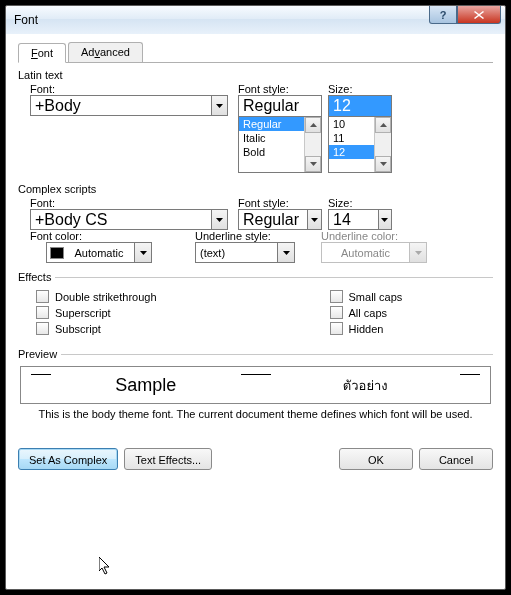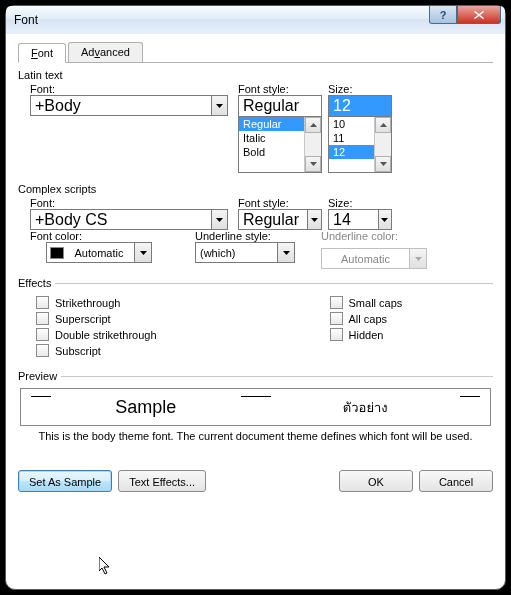--- a/index.html
+++ b/index.html
@@ -1,17 +1,17 @@
 <!DOCTYPE html>
 <html><head>
 <meta charset="utf-8">
 <style>
 * { box-sizing: border-box; font-family: 'Segoe UI', Tahoma, sans-serif; font-size: 11px; }
 body { margin: 0; background: #000; width: 511px; height: 595px; overflow: hidden; }
-.window { position: absolute; left: 5px; top: 5px; width: 501px; height: 585px; border: 1px solid #5a5a5a; border-radius: 10px; background: #fff; box-shadow: 0 0 8px rgba(0,0,0,0.5); }
+.window { position: absolute; left: 5px; top: 5px; width: 501px; height: 585px; border: 1px solid #5a5a5a; border-radius: 2px; background: #fff; box-shadow: 0 0 8px rgba(0,0,0,0.5); }
 .titlebar { height: 28px; background: linear-gradient(#f7fbff, #e1ecf7 45%, #d5e4f3 46%, #e8f1fa); border-radius: 5px 5px 0 0; display: flex; align-items: center; padding-left: 8px; position: relative; }
 .titlebar-title { color: #000; font-size: 12px; }
 .winbtns { position: absolute; right: 4px; top: 0; display: flex; }
 .winbtn { width: 28px; height: 18px; border: 1px solid #4a6a8a; border-top: none; display: flex; align-items: center; justify-content: center; color: #fff; font-weight: bold; font-size: 11px; }
 .winbtn.help { border-radius: 0 0 0 3px; background: linear-gradient(#d8e6f5,#a8c4e0); color: #2a4a6a; }
 .winbtn.close { border-radius: 0 0 3px 0; background: linear-gradient(#e9a6a0,#c83420); width: 44px; }
 .content { padding: 8px 12px 12px; }
 .tabs { display: flex; border-bottom: 1px solid #b0b0b0; margin-bottom: 6px; }
 .tab { padding: 3px 12px; border: 1px solid #b0b0b0; border-bottom: none; background: #f0f0f0; border-radius: 3px 3px 0 0; margin-right: 2px; position: relative; cursor: pointer; }
 .tab.active { background: #fff; top: 1px; border-bottom: 1px solid #fff; }
@@ -37,21 +37,21 @@
 .chk { width: 13px; height: 13px; border: 1px solid #8a8a8a; background: linear-gradient(#fff,#e8e8e8); }
 .preview-box { border: 1px solid #888; height: 38px; margin: 6px 2px 4px; display: flex; align-items: center; }
 .preview-box .cell { flex: 1; text-align: center; position: relative; }
 .preview-box .line { position: absolute; bottom: 10px; left: 10px; right: 10px; border-bottom: 1px solid #000; }
 .desc { text-align: center; margin: 4px 0 10px; }
 .btnbar { display: flex; gap: 6px; margin-top: 18px; align-items: center; }
 .btn { border: 1px solid #8a8a8a; background: linear-gradient(#f8f8f8,#e4e4e4); padding: 3px 10px; border-radius: 3px; cursor: pointer; min-width: 70px; text-align: center; }
 .btn.default { height: 22px; line-height: 16px; }
 .btn.hover { border-color: #3c7fb1; box-shadow: inset 0 0 0 1px #a7d9f5; background: linear-gradient(#eaf6fd,#d7effc 49%, #bee6fd 50%, #a7d9f5); }
 .spacer { flex: 1; }
-.disabled { color: #888; gap: 6px; }
+.disabled { color: #888; }
 .cursor { position: absolute; pointer-events: none; }
 </style>
 </head>
 <body>
 
 <div class="window">
   <div class="titlebar">
     <span class="titlebar-title">Font</span>
     <div class="winbtns">
       <div class="winbtn help">?</div>
@@ -175,21 +175,21 @@
           <div class="arrow">
               <svg width="7" height="4">
                 <path d="M0 0 L7 0 L3.5 4 Z" fill="#000"></path>
               </svg>
             </div>
         </div>
       </div>
       <div class="col" style="width:100px;margin-left:36px">
         <span><span class="u">U</span>nderline style:</span>
         <div class="combo">
-          <span style="flex:1;padding-left:4px">(which)</span>
+          <span style="flex:1;padding-left:4px">(text)</span>
           <div class="arrow">
               <svg width="7" height="4">
                 <path d="M0 0 L7 0 L3.5 4 Z" fill="#000"></path>
               </svg>
             </div>
         </div>
       </div>
       <div class="col disabled" style="width:106px;margin-left:20px">
         <span>Underl<span class="u">i</span>ne color:</span>
         <div class="combo" style="border-color:#c0c0c0">
@@ -202,29 +202,25 @@
         </div>
       </div>
     </div>
 
     <fieldset>
       <legend>Effects</legend>
       <div class="effects-grid">
         <div class="effects-col">
           <div class="chk-row">
               <div class="chk"></div>
-              <span>Stri<span class="u">k</span>ethrough</span>
+              <span>Doub<span class="u">l</span>e strikethrough</span>
             </div>
           <div class="chk-row">
               <div class="chk"></div>
               <span>Su<span class="u">p</span>erscript</span>
-            </div>
-          <div class="chk-row">
-              <div class="chk"></div>
-              <span>Doub<span class="u">l</span>e strikethrough</span>
             </div>
           <div class="chk-row">
               <div class="chk"></div>
               <span>Su<span class="u">b</span>script</span>
             </div>
         </div>
         <div class="effects-col" style="padding-left:130px">
           <div class="chk-row">
               <div class="chk"></div>
               <span>S<span class="u">m</span>all caps</span>
@@ -253,21 +249,21 @@
           </div>
         <div class="cell" style="font-size:13px">ตัวอย่าง</div>
         <div class="cell" style="flex:0 0 40px">
             <div class="line"></div>
           </div>
       </div>
       <div class="desc">This is the body theme font. The current document theme defines which font will be used.</div>
     </fieldset>
 
     <div class="btnbar">
-      <div class="btn default hover"><span>Set As Sample</span></div>
+      <div class="btn default hover"><span>Set As Complex</span></div>
       <div class="btn default"><span>Text <span class="u">E</span>ffects...</span></div>
       <div class="spacer"></div>
       <div class="btn default" style="min-width:74px">OK</div>
       <div class="btn default" style="min-width:74px">Cancel</div>
     </div>
   </div>
 </div>
 
 <svg class="cursor" style="left:99px;top:557px" width="18" height="20">
   <path d="M0 0 L0 14 L3 11 L6 17 L8 16 L5 10 L10 10 Z" fill="#fff" stroke="#000" stroke-width="1"></path>

